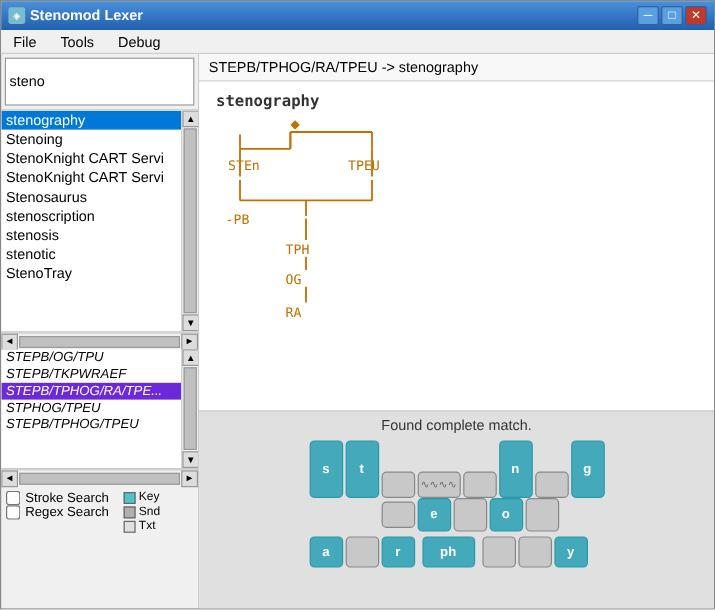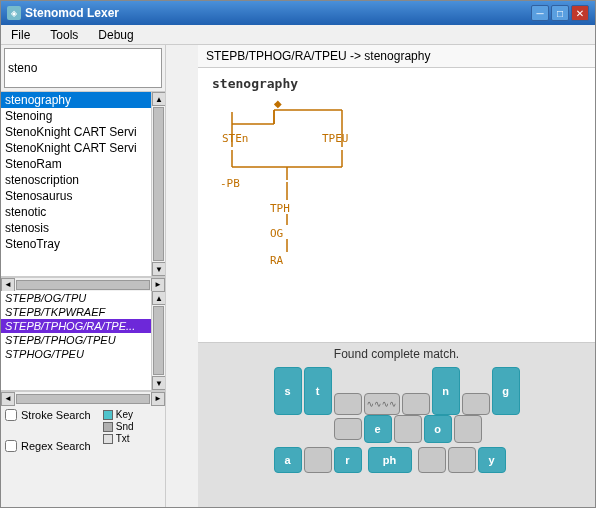--- a/index.html
+++ b/index.html
@@ -70,21 +70,21 @@
     
     .strokes-list-container { height: 100px; position: relative; border-bottom: 1px solid #ccc; overflow: hidden; }
     .strokes-list { height: 100%; overflow-y: auto; background: white; }
     .strokes-list .list-item { font-size: 11px; font-style: italic; }
     .strokes-list .list-item.selected { background: #6d28d9; color: white; }
     
     .bottom-controls { padding: 4px; display: flex; flex-direction: column; gap: 3px; }
     .checkbox-row { display: flex; align-items: center; gap: 4px; font-size: 11px; }
     .checkbox-row input[type=checkbox] { width: 12px; height: 12px; }
     
-    .right-panel { flex: 1; display: flex; flex-direction: column; margin-left: 32px; }
+    .right-panel { flex: 1; display: flex; flex-direction: column; }
     
     .result-header { padding: 4px 8px; border-bottom: 1px solid #ccc; font-size: 12px; background: #f8f8f8; }
     
     .tree-area { flex: 1; background: white; padding: 4px; overflow: auto; min-height: 0; }
     
     .keyboard-area { height: 165px; background: #e0e0e0; border-top: 1px solid #ccc; display: flex; flex-direction: column; align-items: center; padding: 4px; text-align: right; }
     
     .match-text { font-size: 12px; margin-bottom: 6px; color: #333; }
     
     .key {
@@ -131,62 +131,61 @@
       <div class="search-box">
         <input type="text" class="search-input" value="steno" placeholder="steno" style="">
       </div>
 
       <div class="list-container" style="flex: 1; max-height: 185px;">
         <div class="list-box" style="padding-right: 14px;">
           <div class="list-item selected">stenography</div>
           <div class="list-item">Stenoing</div>
           <div class="list-item">StenoKnight CART Servi</div>
           <div class="list-item">StenoKnight CART Servi</div>
-          <div class="list-item">StenoRam</div>
+          <div class="list-item">Stenosaurus</div>
           <div class="list-item">stenoscription</div>
-          <div class="list-item">Stenosaurus</div>
+          <div class="list-item">stenosis</div>
           <div class="list-item">stenotic</div>
-          <div class="list-item">stenosis</div>
           <div class="list-item">StenoTray</div>
         </div>
         <div class="list-scrollbar">
           <div class="scroll-btn">▲</div>
           <div class="scroll-thumb"></div>
           <div class="scroll-btn">▼</div>
         </div>
       </div>
       <div class="horiz-scroll-bar">
         <div class="horiz-scroll-btn">◄</div>
         <div class="horiz-scroll-thumb"></div>
         <div class="horiz-scroll-btn">►</div>
       </div>
 
       <div class="strokes-list-container">
         <div class="strokes-list" style="padding-right: 14px;">
           <div class="list-item">STEPB/OG/TPU</div>
           <div class="list-item">STEPB/TKPWRAEF</div>
           <div class="list-item selected">STEPB/TPHOG/RA/TPE...</div>
+          <div class="list-item">STPHOG/TPEU</div>
           <div class="list-item">STEPB/TPHOG/TPEU</div>
-          <div class="list-item">STPHOG/TPEU</div>
         </div>
         <div class="list-scrollbar">
           <div class="scroll-btn">▲</div>
           <div class="scroll-thumb"></div>
           <div class="scroll-btn">▼</div>
         </div>
       </div>
       <div class="horiz-scroll-bar">
         <div class="horiz-scroll-btn">◄</div>
         <div class="horiz-scroll-thumb"></div>
         <div class="horiz-scroll-btn">►</div>
       </div>
 
       <div class="bottom-controls">
         <div class="bottom-controls-row">
-          <div style="display:flex; flex-direction:column; gap:19px;">
+          <div style="display:flex; flex-direction:column; gap:0;">
             <div class="checkbox-row">
               <input type="checkbox" style="">
               <label>Stroke Search</label>
             </div>
             <div class="checkbox-row">
               <input type="checkbox" style="">
               <label>Regex Search</label>
             </div>
           </div>
           <div class="legend-panel">

